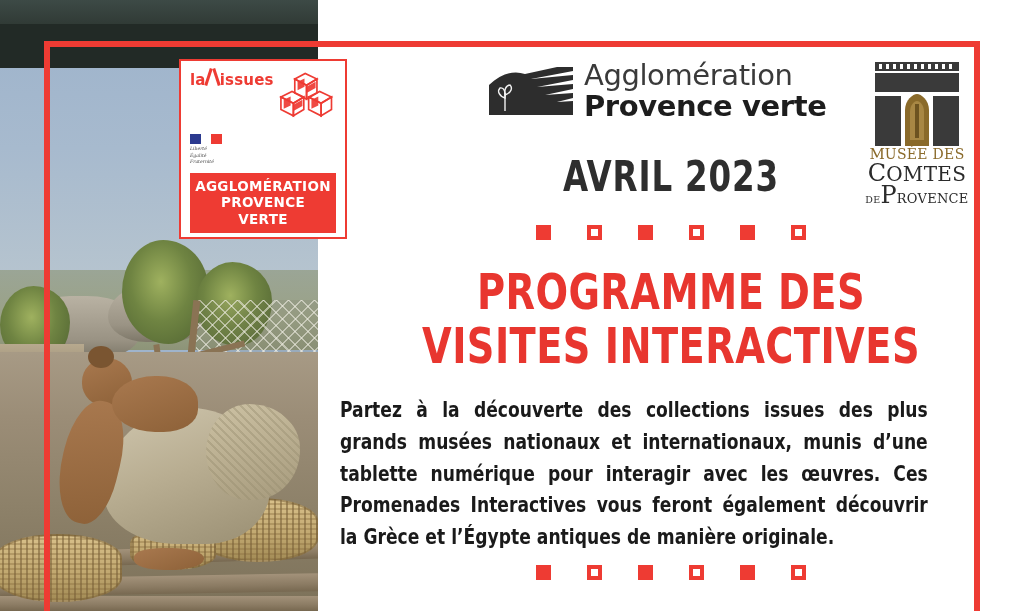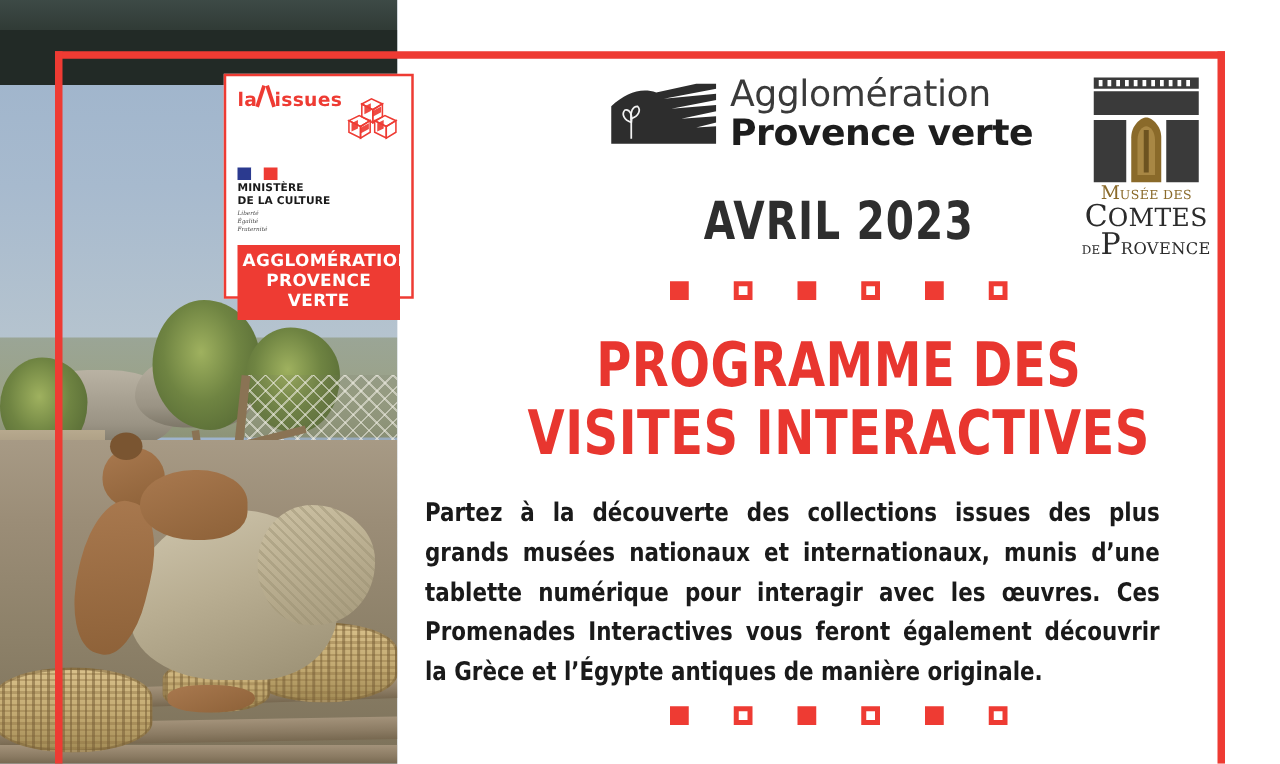--- a/index.html
+++ b/index.html
@@ -97,21 +97,21 @@
     left: 318px; top: 0;
     width: 706px; height: 611px;
     background: #ffffff;
     z-index: 20;
   }
 
   
   #badge {
     position: absolute;
     left: 179px; top: 59px;
-    width: 152px; height: 180px;
+    width: 168px; height: 180px;
     background: #ffffff;
     border: 2px solid #ee3b33;
     z-index: 45;
     padding: 7px 9px 0 9px;
   }
   .villette-row { display:flex; align-items:flex-start; justify-content:space-between; }
   .villette-word {
     font-family: "DejaVu Sans", sans-serif;
     font-weight: 700;
     font-size: 15px;
@@ -294,24 +294,20 @@
         <path d="M28 51 L41 44 L41 53 L28 60 Z" opacity="0.92"></path>
       </g>
     </svg>
   </div>
 
   <div class="flagblock">
     <div class="fb b"></div>
     <div class="fb w"></div>
     <div class="fb r"></div>
   </div>
-  <div class="ministere">
-    <div>MINISTÈRE</div>
-    <div>DE LA CULTURE</div>
-  </div>
   <div class="devise">
     <div>Liberté</div>
     <div>Égalité</div>
     <div>Fraternité</div>
   </div>
   <div class="aggband">
     <div>AGGLOMÉRATION</div>
     <div>PROVENCE VERTE</div>
   </div>
 </div>
@@ -350,21 +346,21 @@
     <rect x="4" y="13" width="84" height="19" fill="#3a3a3a"></rect>
     <path d="M4 36 L30 36 L30 86 L4 86 Z" fill="#3a3a3a"></path>
     <path d="M62 36 L88 36 L88 86 L62 86 Z" fill="#3a3a3a"></path>
     <path d="M34 50 C34 40 42 34 46 34 C50 34 58 40 58 50 L58 86 L34 86 Z" fill="#8a6a2a"></path>
     <path d="M39 52 C39 45 43 41 46 41 C49 41 53 45 53 52 L53 80 L39 80 Z" fill="#a88744"></path>
     <rect x="44" y="44" width="4" height="34" fill="#6d5320"></rect>
   </svg>
   <div class="musee-text">
     <div class="mt-line">
       <span class="mt-big gold" style="font-size:15px;">M</span>
-      <span class="mt-sm gold" style="font-size:10px;">USÉE DES</span>
+      <span class="mt-sm gold" style="font-size:14px;">USÉE DES</span>
     </div>
     <div class="mt-line">
       <span class="mt-big" style="font-size:24px;">C</span>
       <span class="mt-sm" style="font-size:20px;">OMTES</span>
     </div>
     <div class="mt-line">
       <span class="mt-sm" style="font-size:9.5px;">DE</span>
       <span class="mt-big" style="font-size:24px;">P</span>
       <span class="mt-sm" style="font-size:13px;">ROVENCE</span>
     </div>

